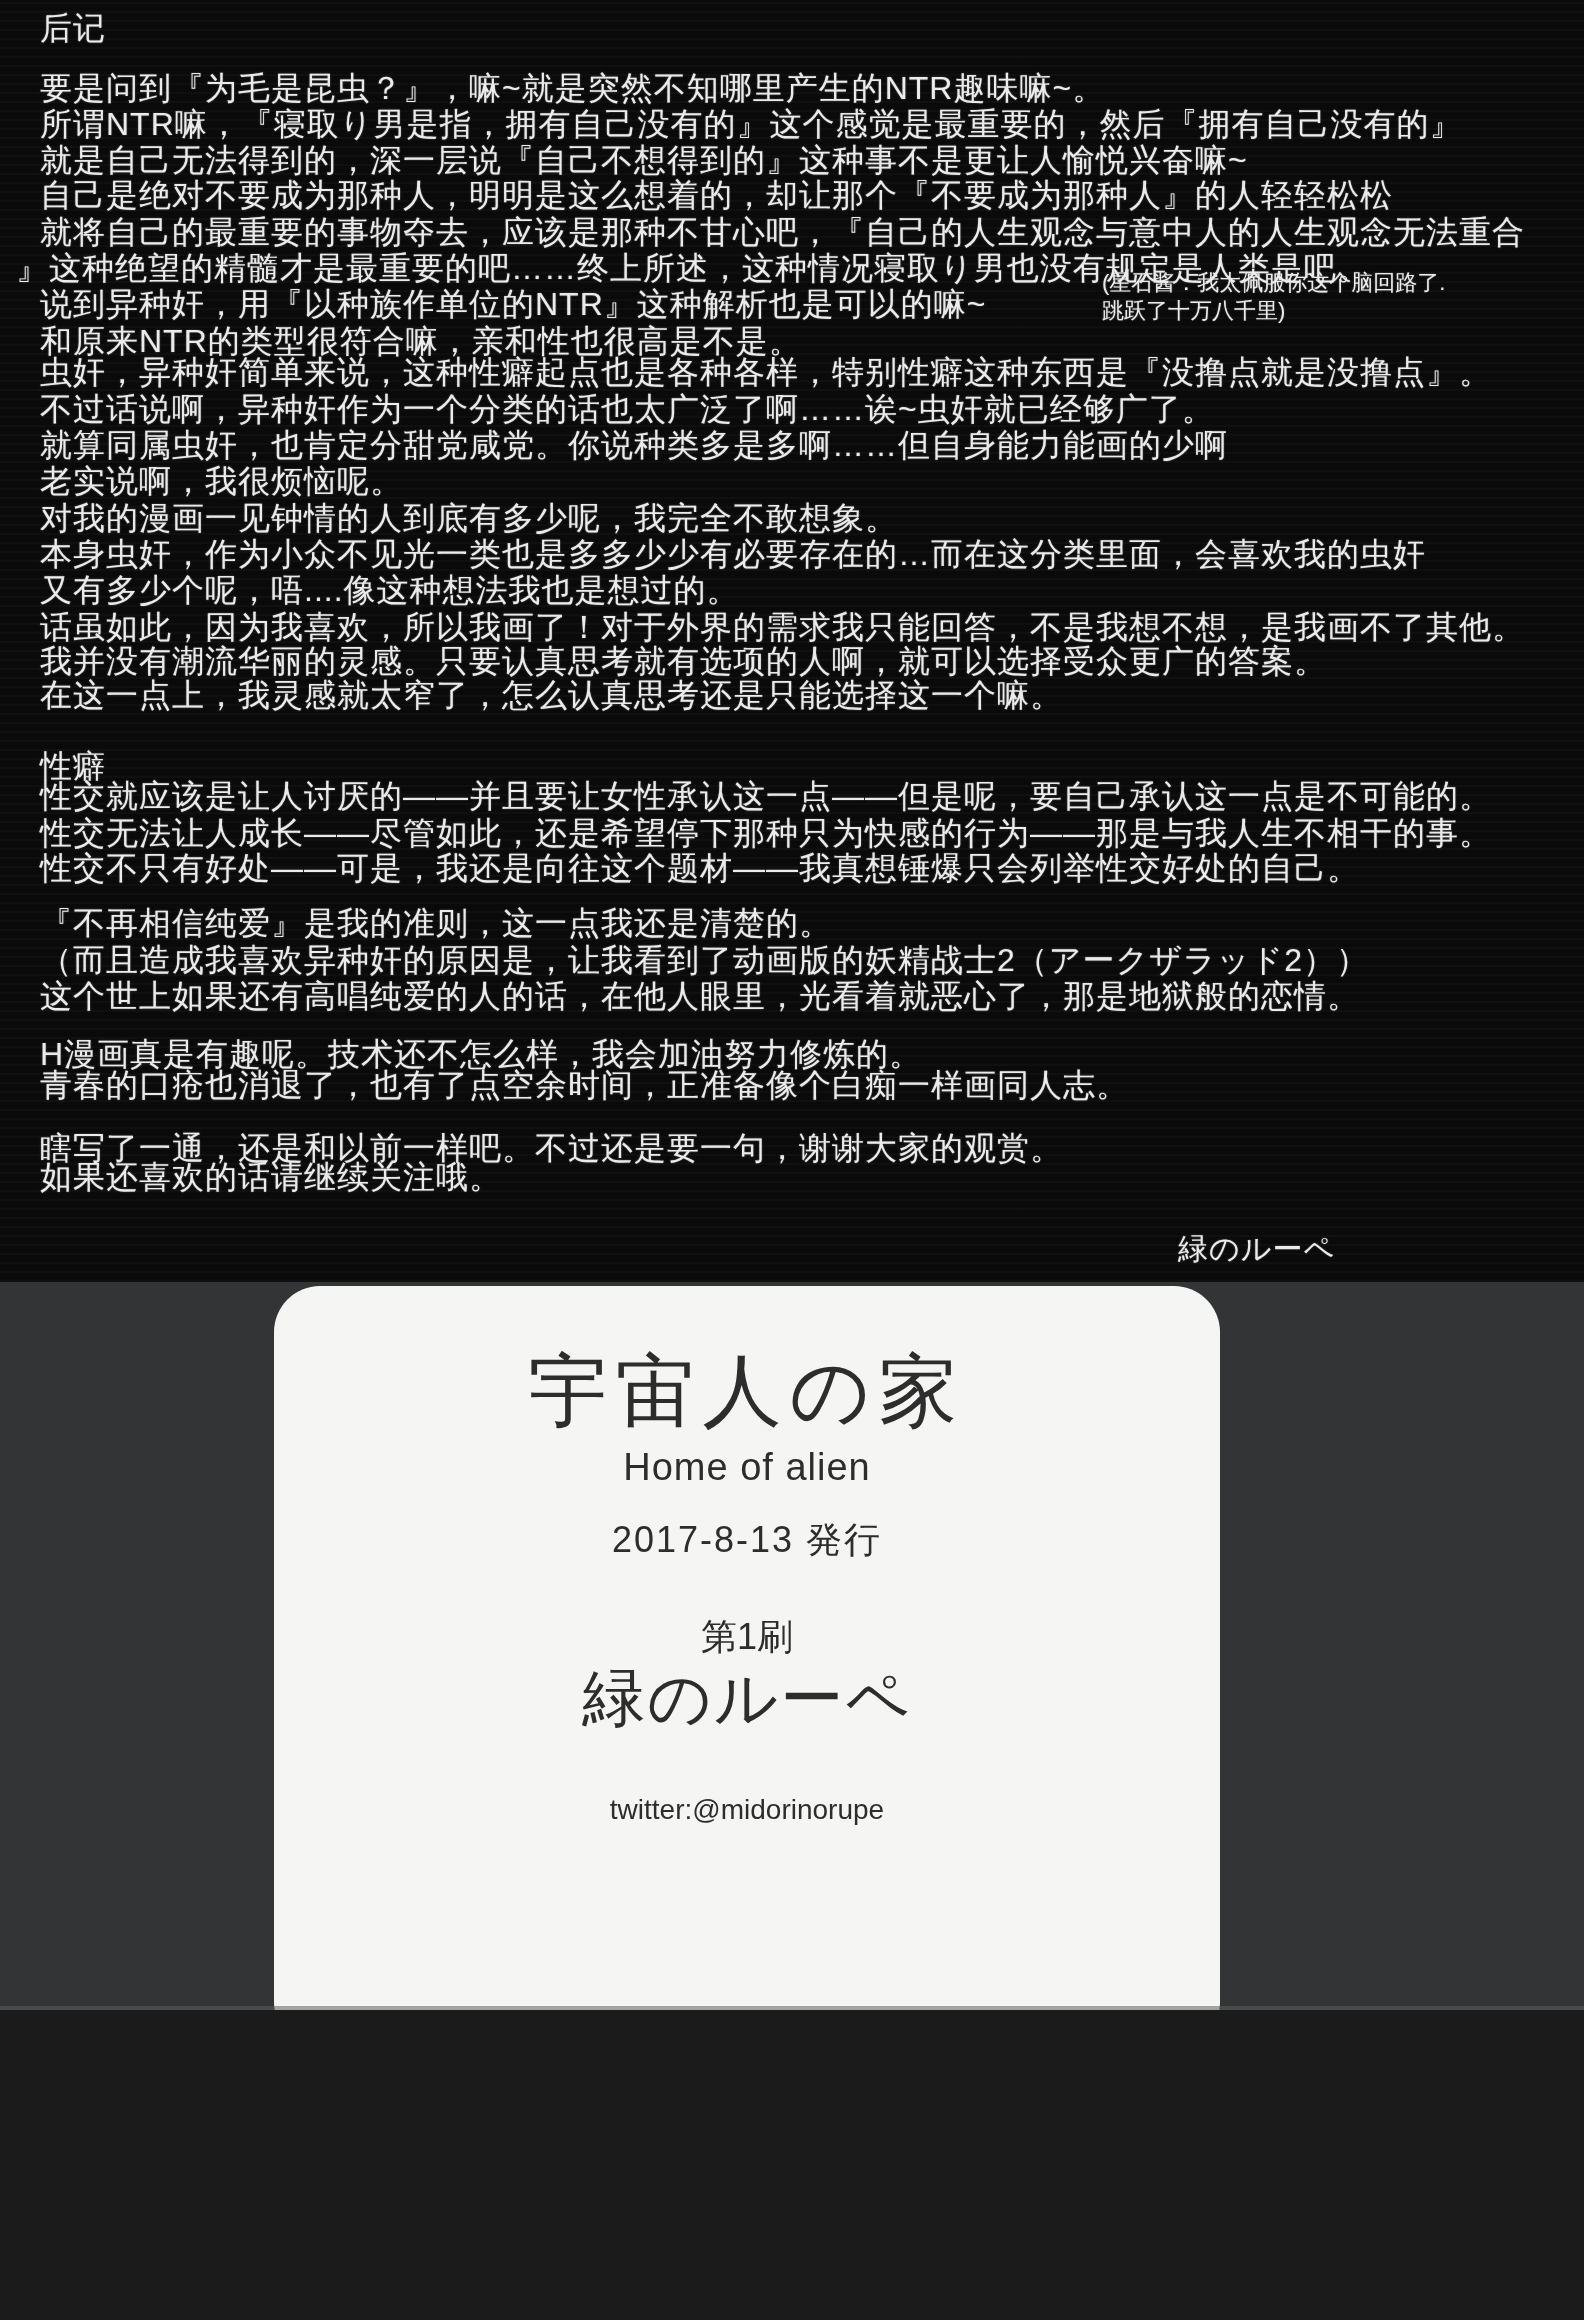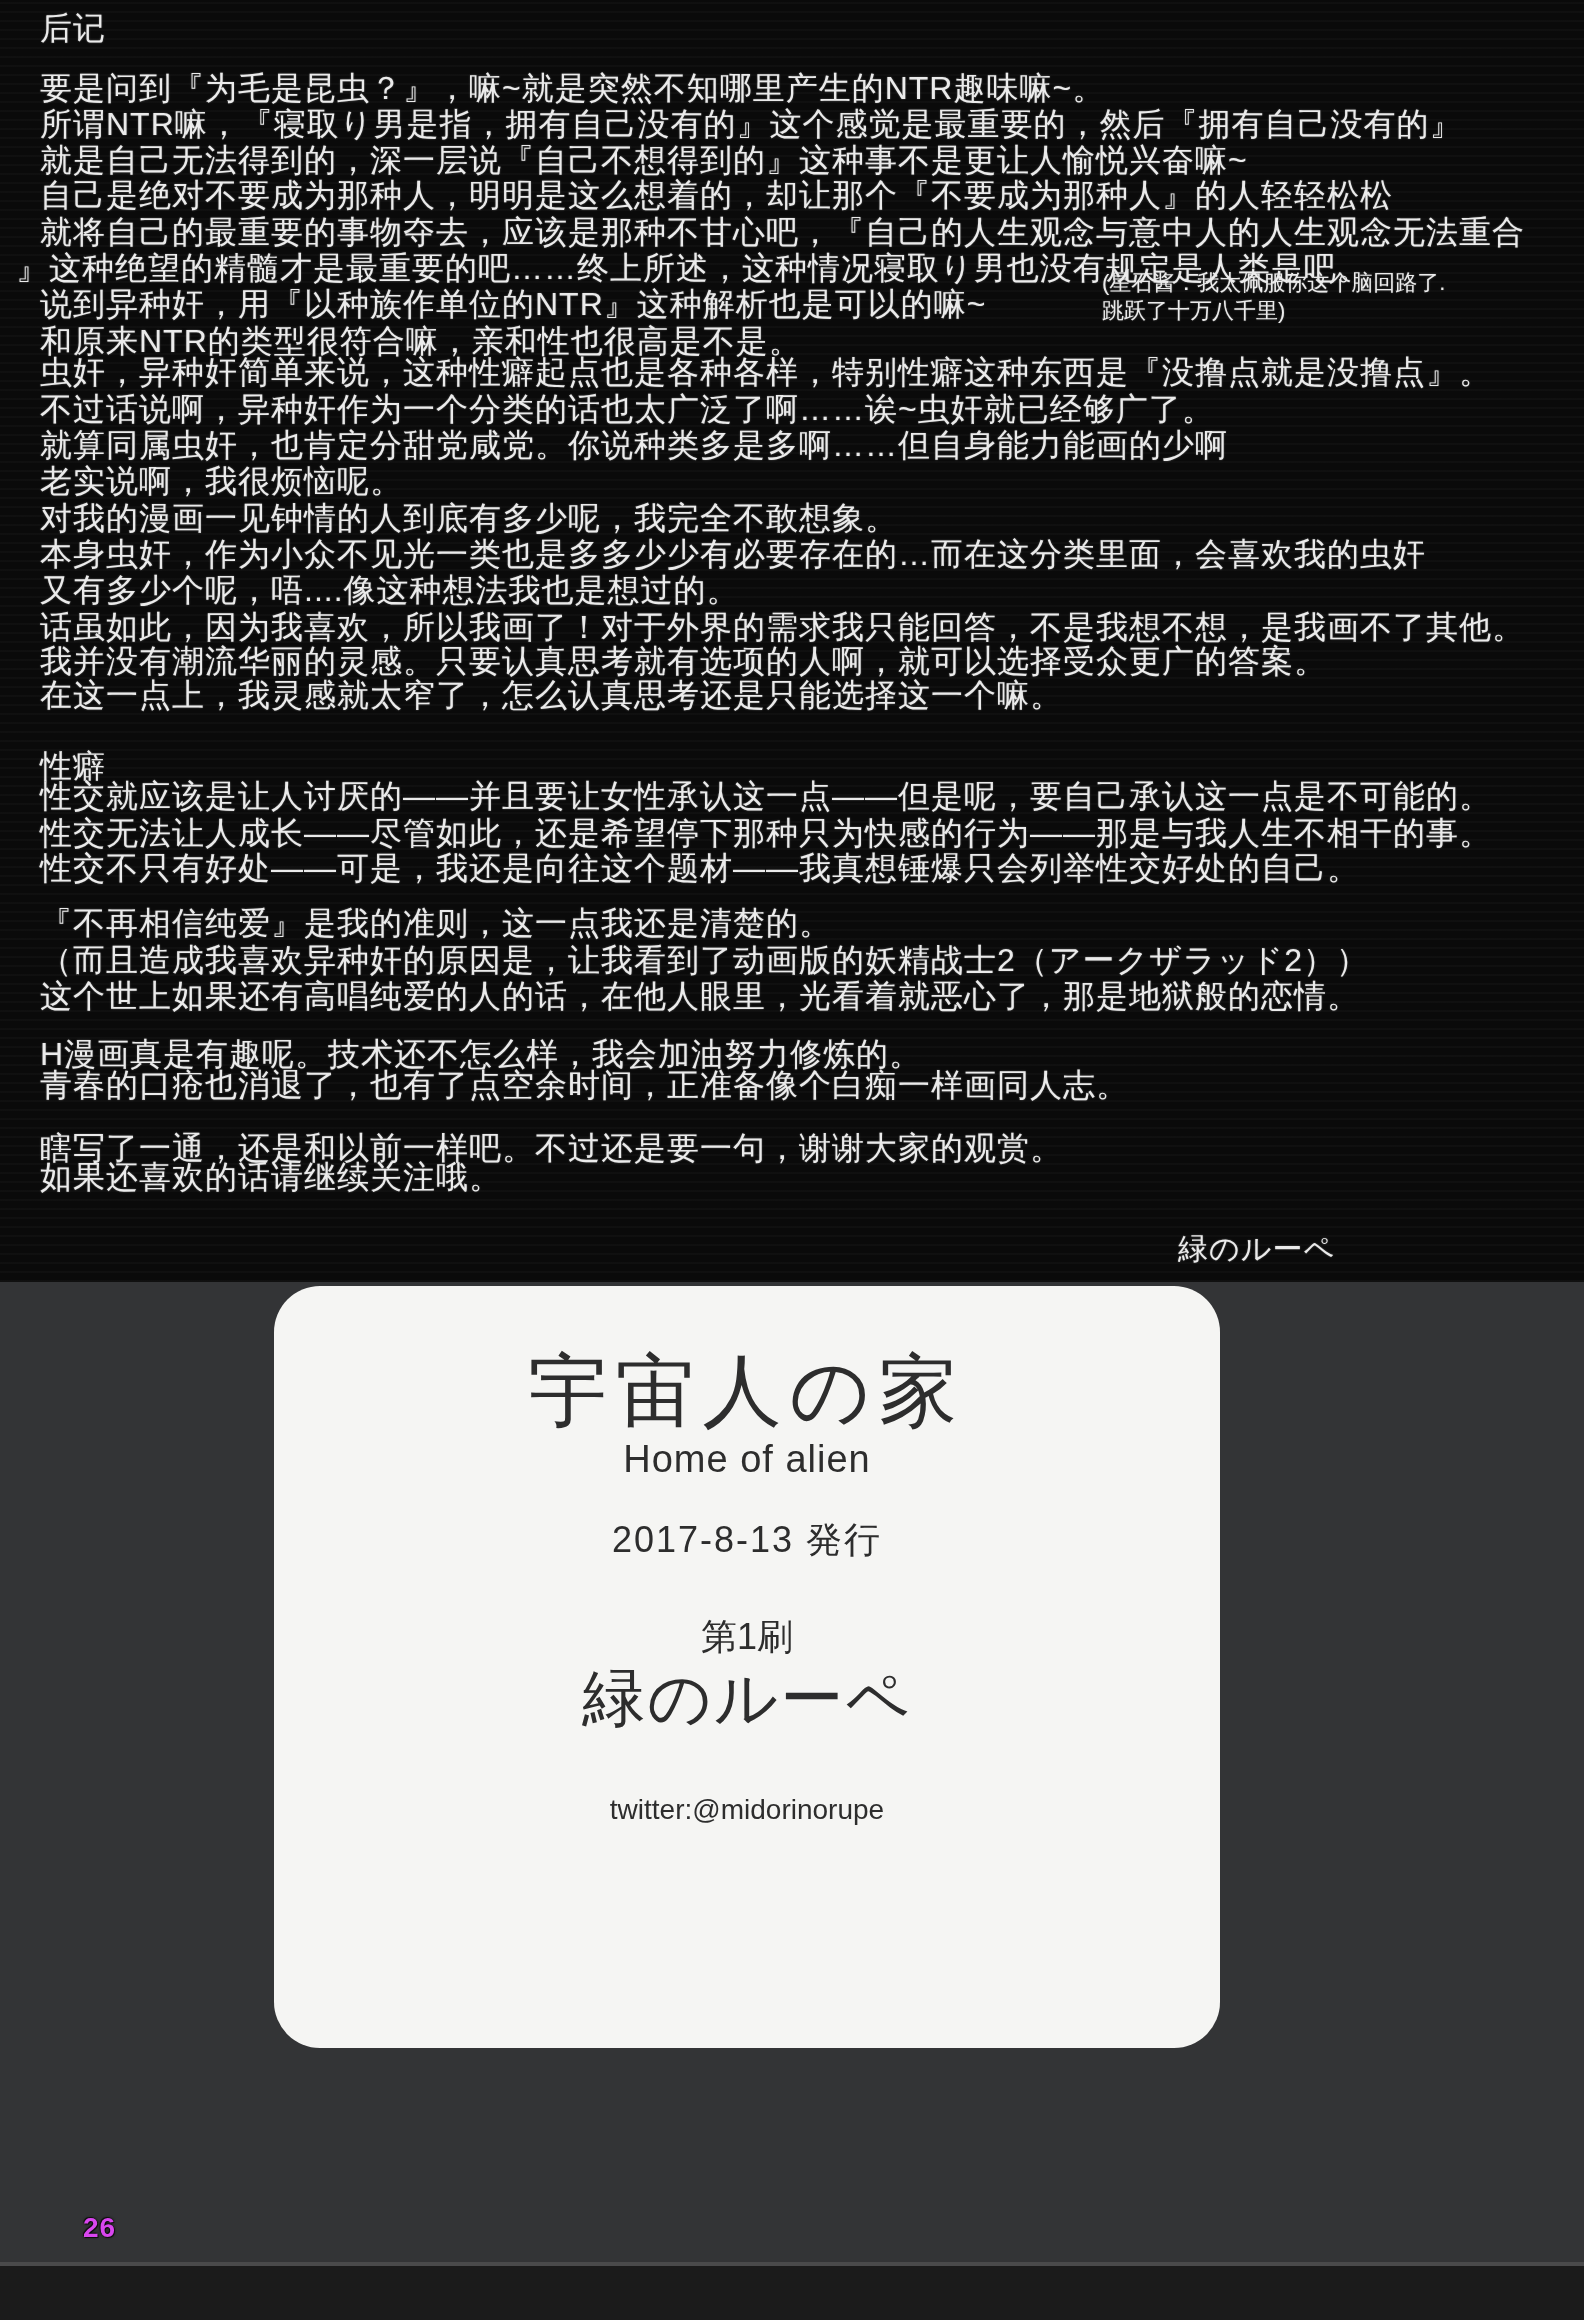--- a/index.html
+++ b/index.html
@@ -1,17 +1,17 @@
 <!DOCTYPE html>
 <html><head>
 <meta charset="utf-8">
 <style>
   html,body{margin:0;padding:0;background:#1b1b1b;}
   .page{
-    position:relative;width:1584px;height:2266px;overflow:hidden;
+    position:relative;width:1584px;height:2010px;overflow:hidden;
     background:#333436;
     font-family:"Liberation Sans","DejaVu Sans",sans-serif;
   }
   
   .ink{
     position:absolute;left:0;top:0;width:1584px;height:1282px;
     background:#0a0a0a;
   }
   .ink .texture{
     position:absolute;inset:0;
@@ -28,21 +28,21 @@
   
   .card{
     position:absolute;left:274px;top:1286px;width:946px;height:762px;
     background:#f5f5f3;border-radius:46px;
   }
   .card .c-ln{
     position:absolute;left:0;right:0;text-align:center;
     color:#2d2d2d;white-space:nowrap;
   }
   .c-title{top:53px;font-size:79px;letter-spacing:8px;}
-  .c-sub{top:152px;font-size:38px;letter-spacing:1px;color:#3a3a3a;}
+  .c-sub{top:160px;font-size:38px;letter-spacing:1px;color:#3a3a3a;}
   .c-date{top:230px;font-size:36px;letter-spacing:2px;}
   .c-print{top:327px;font-size:36px;}
   .c-circle{top:370px;font-size:63px;letter-spacing:2px;}
   .c-mail{top:471px;font-size:32px;color:#3a3a3a;}
   .c-twitter{top:508px;font-size:28px;color:#3a3a3a;}
   .c-printer{top:638px;font-size:59px;letter-spacing:3px;}
   .pageno{
     position:absolute;left:83px;top:2212px;
     color:#d946ef;font-size:28px;font-weight:bold;letter-spacing:1px;
     text-shadow:0 0 3px #000,1px 1px 0 #161616,-1px -1px 0 #161616;

